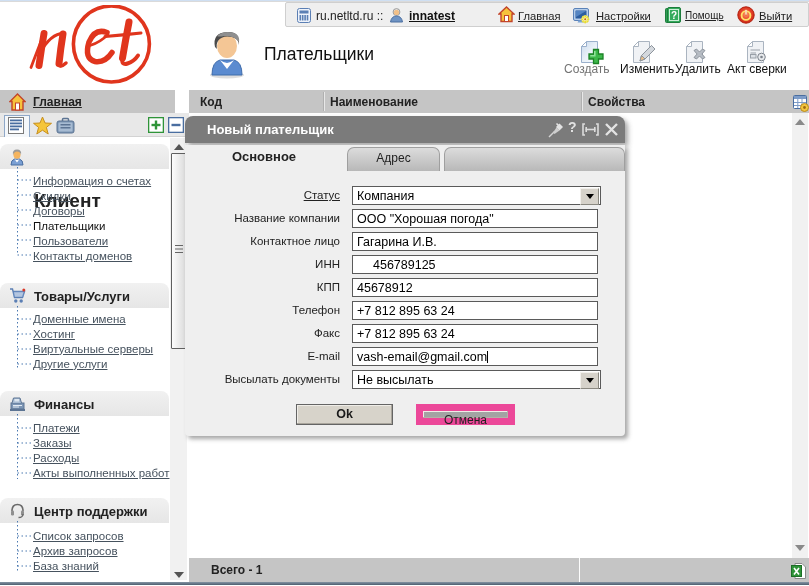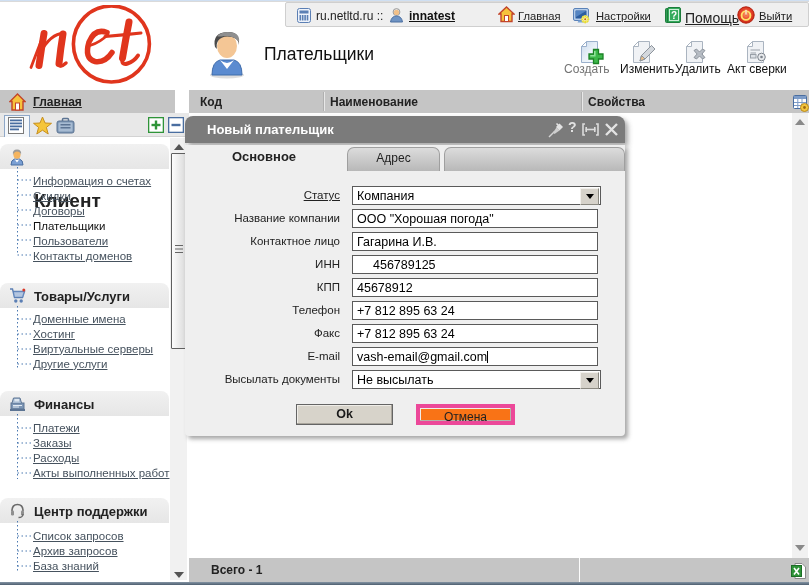--- a/index.html
+++ b/index.html
@@ -73,21 +73,21 @@
 </div>
 <div class="abs nav" style="left:596px;top:10px;font-size:11.2px;"><a href="#">Настройки</a></div>
 <div class="abs nav" style="left:665px;top:7px;">
   <svg width="16" height="17" viewBox="0 0 16 17">
     <rect x="0.5" y="1.5" width="4" height="14" rx="1" fill="#2e9e54" stroke="#1d7c3c"></rect>
     <rect x="2.5" y="0.5" width="13" height="15" rx="1.5" fill="#35ab5d" stroke="#1d7c3c"></rect>
     <rect x="4.5" y="2.5" width="9" height="11" fill="none" stroke="#cdeed8"></rect>
     <text x="9" y="11.5" font-size="10" font-weight="bold" fill="#fff" text-anchor="middle" font-family="Liberation Sans, sans-serif">?</text>
   </svg>
 </div>
-<div class="abs nav" style="left:685px;top:10px;font-size:14px;"><a href="#">Помощь</a></div>
+<div class="abs nav" style="left:685px;top:10px;font-size:10px;"><a href="#">Помощь</a></div>
 <div class="abs nav" style="left:737px;top:6px;">
   <svg width="18" height="18" viewBox="0 0 18 18">
     <defs>
         <radialGradient id="pw" cx="0.5" cy="0.45" r="0.6">
       <stop offset="0" stop-color="#ff9f6a"></stop>
           <stop offset="0.5" stop-color="#e8472d"></stop>
           <stop offset="1" stop-color="#c61f0c"></stop>
     </radialGradient>
       </defs>
     <circle cx="9" cy="9" r="8.2" fill="url(#pw)" stroke="#b22010"></circle>
@@ -430,14 +430,14 @@
   <div class="abs inp" style="top:231px;">vash-email@gmail.com<span style="display:inline-block;width:1px;height:12px;background:#000;vertical-align:-2px;"></span></div>
   <div class="abs lab" style="top:257px;">Высылать документы</div>
   <div class="abs sel" style="top:254px;">
       <span>Не высылать</span>
       <i>
         <b></b>
       </i>
     </div>
 
   <div class="abs" style="left:111px;top:288px;width:97px;height:21px;background:#d7d3ca;border:1px solid #646464;box-shadow:inset -1px -1px 0 #a9a59c,inset 1px 1px 0 #efede8;box-sizing:border-box;text-align:center;font-size:12.5px;font-weight:bold;line-height:19px;color:#1a1a1a;">Ok</div>
-  <div class="abs" style="left:231px;top:288px;width:99px;height:21px;background:#f97316;border:4px solid #ec4899;box-shadow:inset -1px -1px 0 #b5b1a8,inset 1px 1px 0 #efede8;box-sizing:border-box;text-align:center;font-size:12px;line-height:19px;">Отмена</div>
+  <div class="abs" style="left:231px;top:288px;width:99px;height:21px;background:#a3a3a3;border:7px solid #ec4899;box-shadow:inset -1px -1px 0 #b5b1a8,inset 1px 1px 0 #efede8;box-sizing:border-box;text-align:center;font-size:12px;line-height:19px;">Отмена</div>
 </div>
 
 </body></html>

